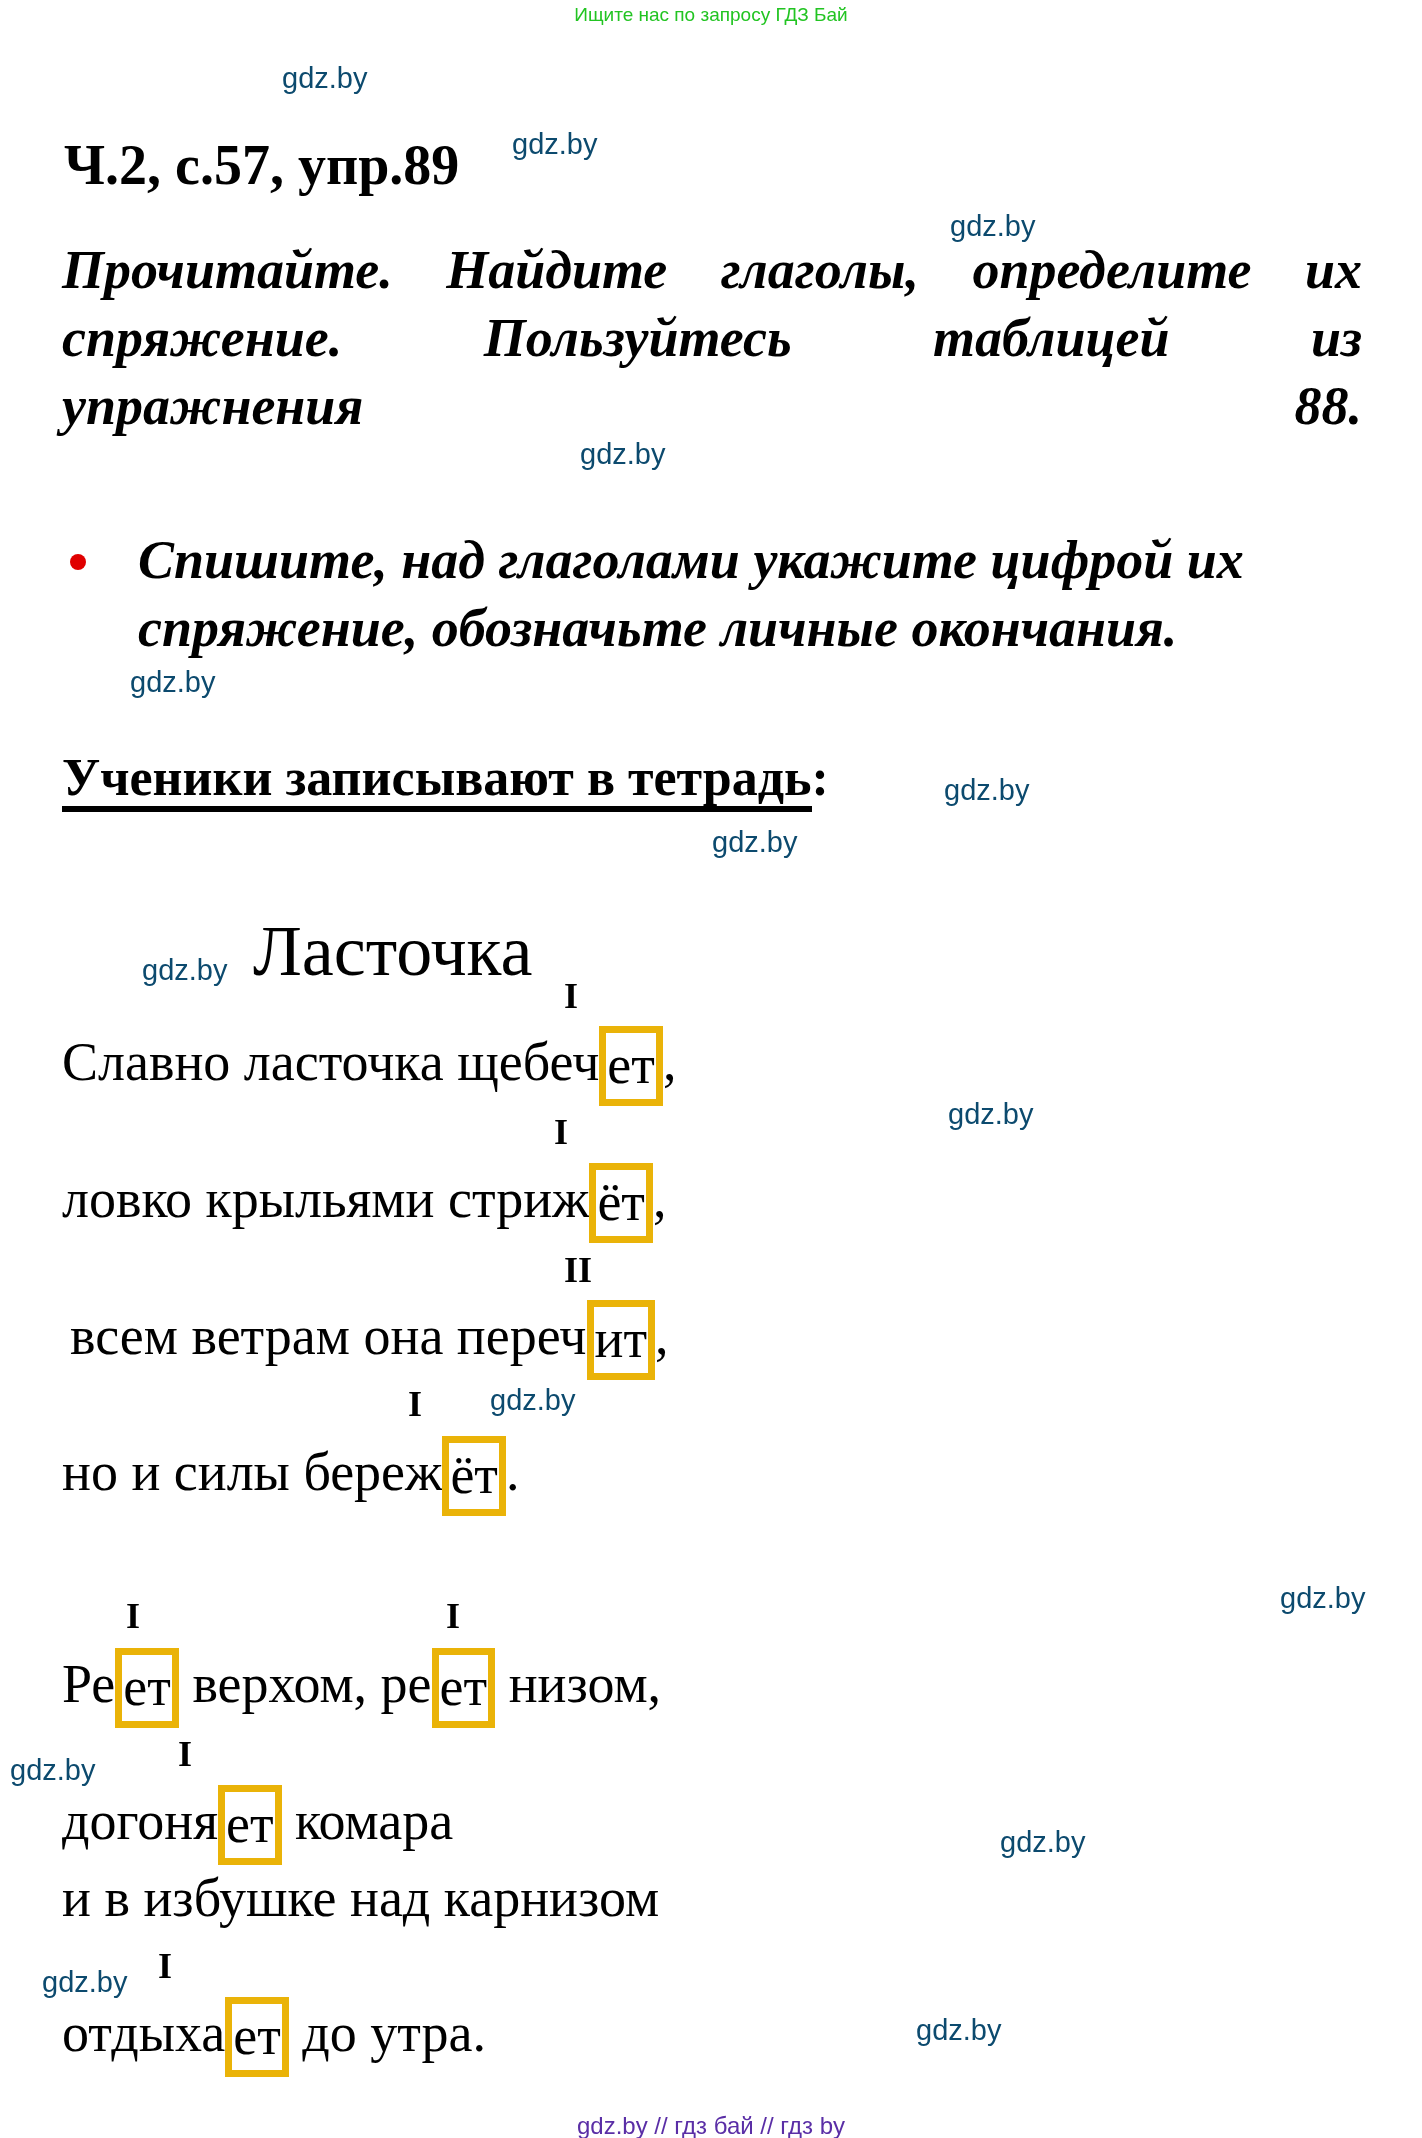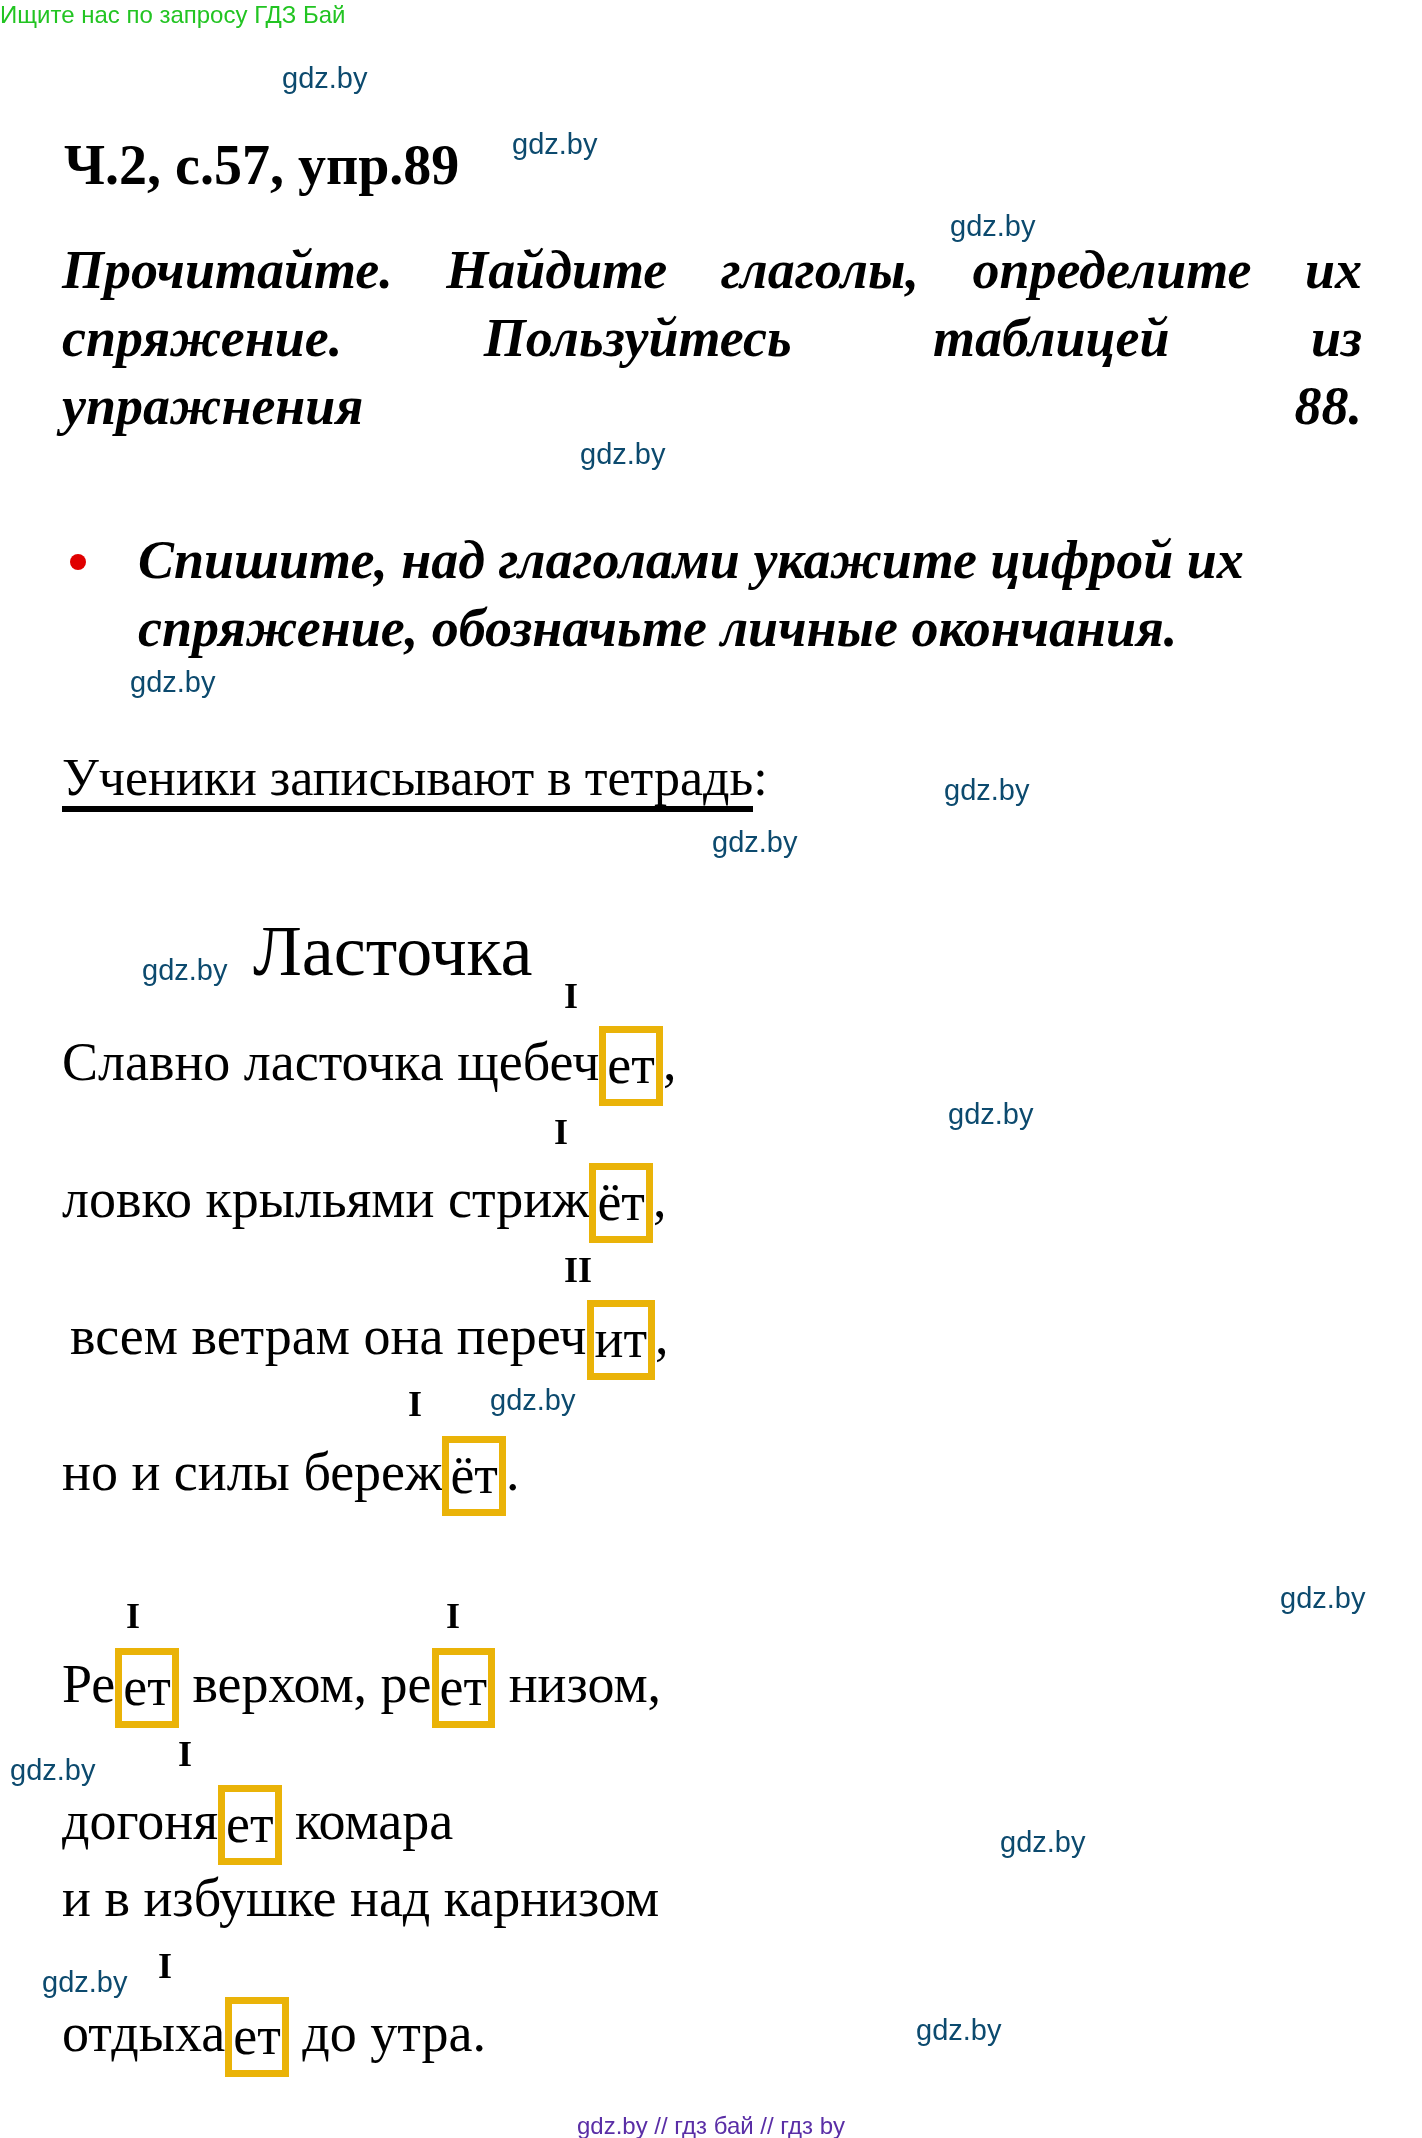--- a/index.html
+++ b/index.html
@@ -1,24 +1,24 @@
 <!DOCTYPE html>
 <html><head>
 <meta charset="utf-8">
 <style>
   html, body { margin:0; padding:0; background:#ffffff; }
   body { width:1422px; height:2138px; position:relative; overflow:hidden; font-family:"Liberation Serif", serif; color:#000; }
   .abs { position:absolute; white-space:nowrap; }
-  .top-banner { top:0; left:0; width:1422px; font-family:"Liberation Sans", sans-serif; font-size:24px; color:#22c422; line-height:30px; }
+  .top-banner { top:0; left:0; width:1422px; text-align:center; font-family:"Liberation Sans", sans-serif; font-size:19px; color:#22c422; line-height:30px; }
   .wm { font-family:"Liberation Sans", sans-serif; font-size:29px; color:#0c4a6e; }
   .title { left:64px; top:86px; font-size:56px; font-weight:bold; line-height:64px;margin-top:47px; }
   .instr { left:62px; width:1300px; font-size:54px; font-weight:bold; font-style:italic; line-height:68px; text-align:justify; text-align-last:justify; white-space:normal; }
   .bullet-dot { width:16px; height:16px; border-radius:50%; background:#e00000; }
   .bullet-text { left:138px; width:1224px; font-size:54px; font-weight:bold; font-style:italic; line-height:68px; white-space:normal; }
-  .heading { left:62px; top:746px; font-size:52px; font-weight:normal; line-height:64px; }
+  .heading { left:62px; top:746px; font-size:52px; font-weight:bold; line-height:64px; }
   .heading u { text-decoration:none; border-bottom:6px solid #000; padding-bottom:0; }
   .poem-title { left:253px; top:919px; font-size:72px; line-height:64px; }
   .line { left:62px; font-size:54px; line-height:64px; }
   .box { display:inline-block; border:7px solid #eab308; padding:0 1px; line-height:64px; height:66px; vertical-align:top; margin-top:-4px; }
   .num { font-size:36px; font-weight:bold; line-height:40px; }
   .footer { top:2112px; left:0; width:1422px; text-align:center; font-family:"Liberation Sans", sans-serif; font-size:24px; color:#5a2ea6; }
 </style>
 </head>
 <body>
 

